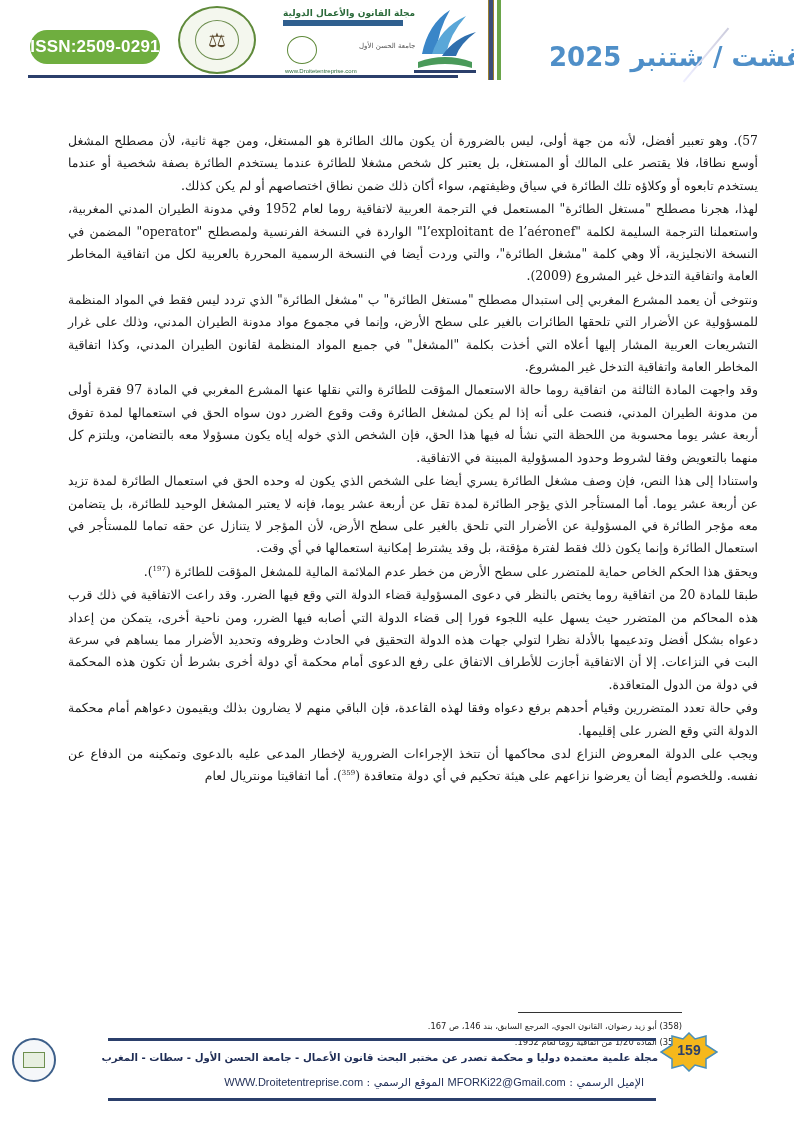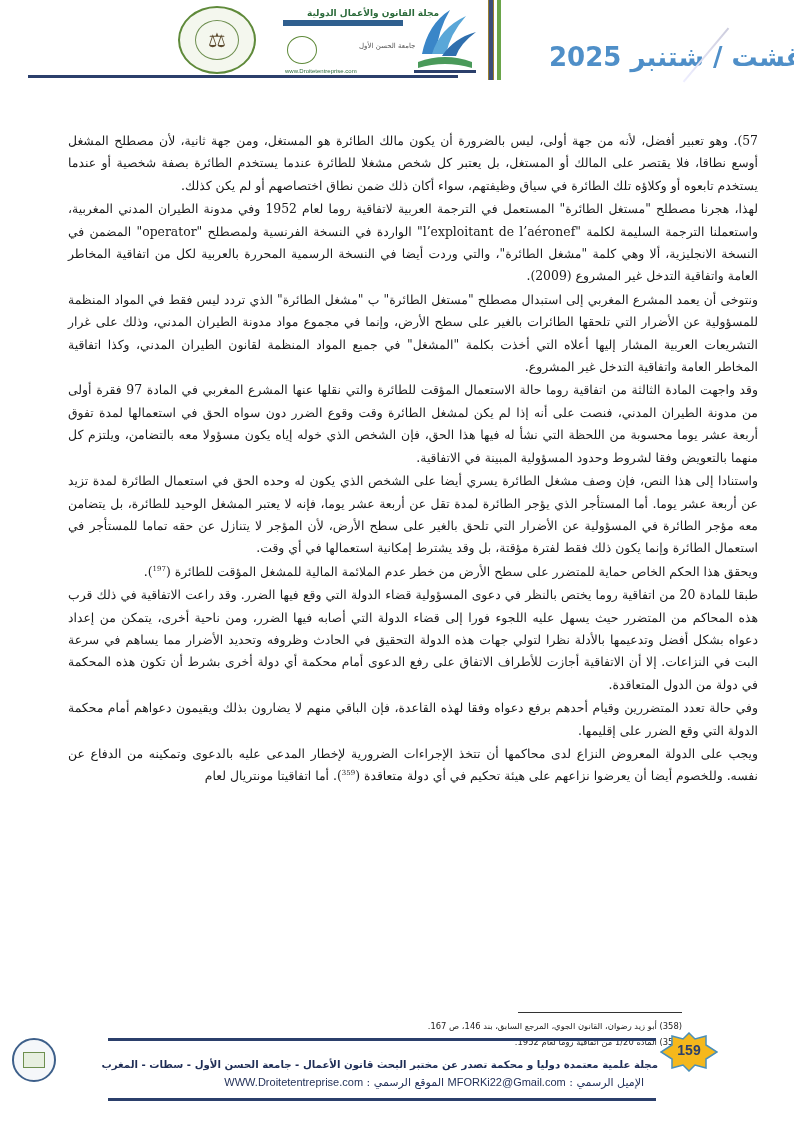--- a/index.html
+++ b/index.html
@@ -14,21 +14,21 @@
     font-family: "Liberation Sans", sans-serif; font-size: 17px; font-weight: bold;
     display: flex; align-items: center; justify-content: center; letter-spacing: 0.2px;
   }
   .lab-seal {
     position: absolute; left: 178px; top: 6px; width: 78px; height: 68px;
     border-radius: 50%; border: 2px solid #5f8a3a; background: #f4f7ee;
     display: flex; align-items: center; justify-content: center;
   }
   .lab-seal .inner { width: 44px; height: 40px; border-radius: 50%; border: 1px solid #6e8f50; display:flex; align-items:center; justify-content:center; font-size: 20px; color:#5b4a2e; }
   .journal-logo { position: absolute; left: 283px; top: 8px; width: 180px; height: 72px; }
-  .journal-logo .title { font-size: 9px; font-weight: bold; color: #2b6a3a; text-align: center; direction: rtl; white-space: nowrap; }
+  .journal-logo .title { font-size: 9px; font-weight: bold; color: #2b6a3a; text-align: left; direction: rtl; white-space: nowrap; }
   .journal-logo .band { margin-top: 2px; height: 6px; width: 120px; background: #2f5f8f; }
   .journal-logo .small-seal { position: absolute; left: 4px; top: 28px; width: 30px; height: 28px; border-radius: 50%; border: 1.5px solid #5f8a3a; }
   .journal-logo .uni { position: absolute; left: 76px; top: 34px; font-size: 7px; color: #555; direction: rtl; }
   .journal-logo .site { position: absolute; left: 2px; top: 60px; font-size: 6px; color: #2b6a3a; font-family: "Liberation Sans", sans-serif; }
   .book-logo { position: absolute; left: 410px; top: 4px; width: 70px; height: 72px; }
   .header-rule { position: absolute; left: 28px; top: 75px; width: 430px; height: 3px; background: #2b3f6b; }
   .vbar1 { position: absolute; left: 488px; top: 0; width: 6px; height: 80px; background: #3d4e7a; border-left: 1px solid #9a7f2e; border-right: 1px solid #9a7f2e; }
   .vbar2 { position: absolute; left: 497px; top: 0; width: 4px; height: 80px; background: #6aa54a; }
   .issue-title {
     position: absolute; left: 505px; top: 4px; width: 260px; height: 30px; direction: rtl;
@@ -56,21 +56,21 @@
   .footnotes {
     position: absolute; left: 300px; top: 1018px; width: 382px; direction: rtl;
     font-family: "DejaVu Sans", sans-serif; font-size: 8.4px; line-height: 16px; color: #222;
   }
 
   
   .footer-rule-top { position: absolute; left: 108px; top: 1038px; width: 548px; height: 3px; background: #2b3f6b; }
   .footer-rule-bot { position: absolute; left: 108px; top: 1098px; width: 548px; height: 3px; background: #2b3f6b; }
   .footer-line1 {
     position: absolute; left: 108px; top: 1052px; width: 550px; direction: rtl; text-align: right;
-    font-family: "DejaVu Sans", sans-serif; font-size: 10.2px; font-weight: bold; color: #1f2d55; white-space: nowrap; margin-top: 7px;
+    font-family: "DejaVu Sans", sans-serif; font-size: 10.2px; font-weight: bold; color: #1f2d55; white-space: nowrap;
   }
   .footer-line2 {
     position: absolute; left: 116px; top: 1076px; width: 528px; direction: rtl; text-align: right;
     font-family: "DejaVu Sans", sans-serif; font-size: 11px; font-weight: normal; color: #1f2d55; white-space: nowrap;
   }
   .footer-line2 .ltr { direction: ltr; unicode-bidi: embed; font-family: "Liberation Sans", sans-serif; }
   .page-star { position: absolute; left: 660px; top: 1032px; width: 58px; height: 40px; }
   .page-star svg { position: absolute; left: 0; top: 0; }
   .page-star .num {
     position: absolute; left: 0; top: 10px; width: 58px; text-align: center;
@@ -79,20 +79,21 @@
   .footer-seal {
     position: absolute; left: 12px; top: 1038px; width: 44px; height: 44px; border-radius: 50%;
     border: 2px solid #3d5f8a; background: #f5f7fa; display: flex; align-items: center; justify-content: center;
   }
   .footer-seal .inner { width: 22px; height: 16px; border: 1px solid #6e8f50; background: #e7efe0; }
 </style>
 </head>
 <body>
 
 <div class="header">
+  <div class="issn-badge">ISSN:2509-0291</div>
 
   <div class="lab-seal">
     <div class="inner">⚖</div>
   </div>
 
   <div class="journal-logo">
     <div class="title">مجلة القانون والأعمال الدولية</div>
     <div class="band"></div>
     <div class="small-seal"></div>
     <div class="uni">جامعة الحسن الأول</div>

